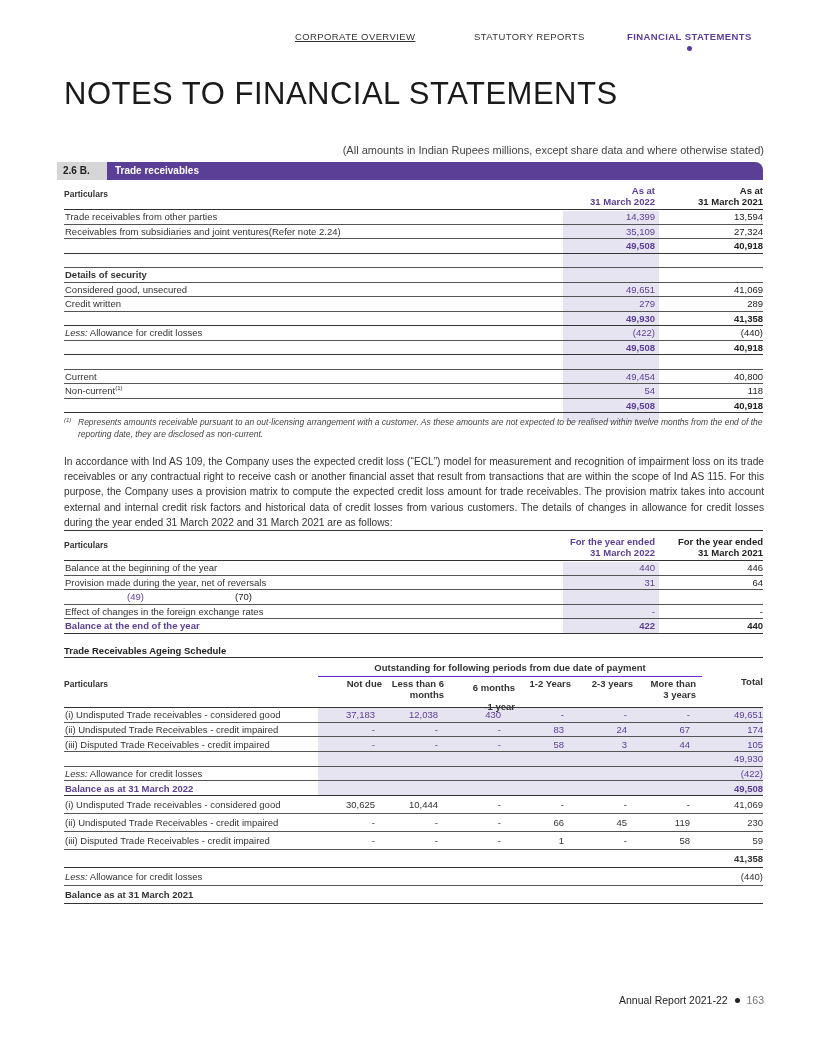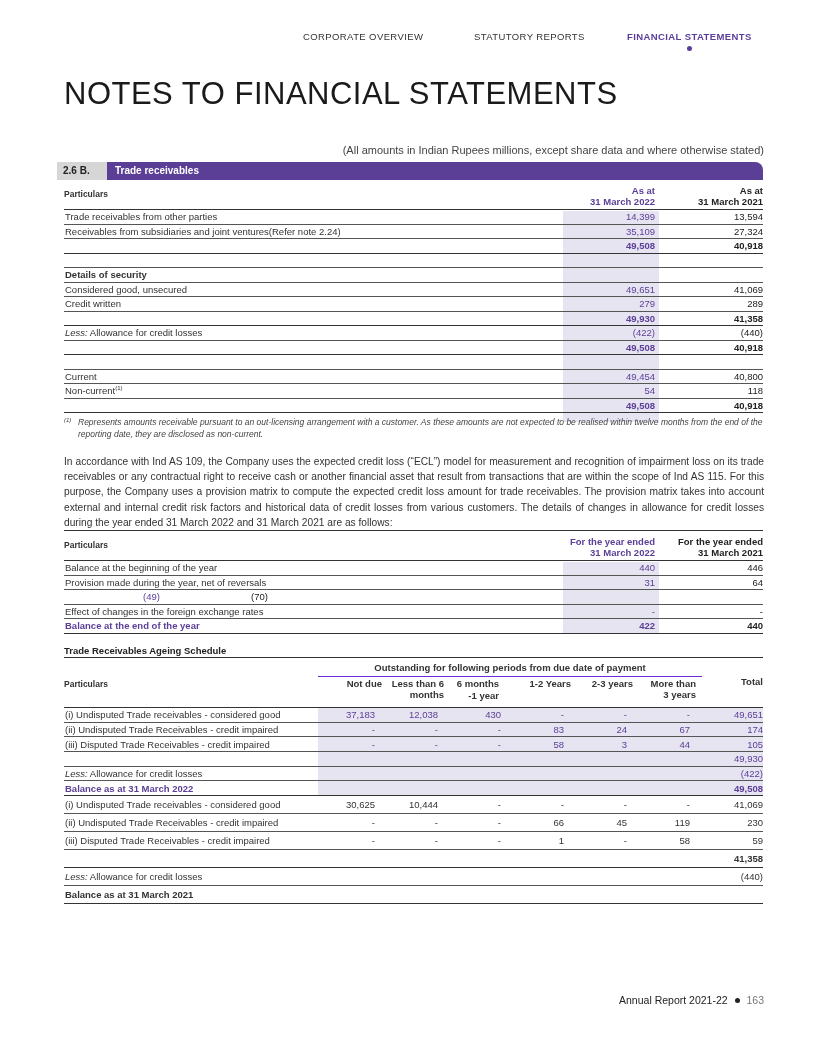--- a/index.html
+++ b/index.html
@@ -1,39 +1,39 @@
 <!DOCTYPE html>
 <html><head>
 <meta charset="utf-8">
 <style>
   * { box-sizing: border-box; margin: 0; padding: 0; }
   html, body { width: 820px; height: 1037px; background: #ffffff; }
   body { font-family: "Liberation Sans", sans-serif; color: #333; position: relative; overflow: hidden; }
 
   .topnav { position: absolute; top: 31px; left: 0; width: 820px; height: 24px; font-size: 9.5px; letter-spacing: 0.4px; }
   .topnav span { position: absolute; top: 0; color: #333; }
-  .topnav .n1 { left: 303px; }
+  .topnav .n1 { left: 295px; text-decoration: underline; }
   .topnav .n2 { left: 474px; }
   .topnav .n3 { left: 627px; color: #5a3d9b; font-weight: bold; }
   .topnav .dot { position: absolute; left: 687px; top: 15px; width: 5px; height: 5px; border-radius: 50%; background: #5a3d9b; }
 
   .page-title { position: absolute; left: 64px; top: 76px; font-size: 31px; letter-spacing: 0.5px; color: #1a1a1a; font-weight: normal; }
 
   .amounts-note { position: absolute; right: 56px; top: 144px; font-size: 11px; color: #444; }
 
   .section-bar { position: absolute; left: 57px; top: 162px; width: 706px; height: 18px; display: flex; justify-content: center; }
   .section-bar .num { width: 50px; background: #d6d6d6; font-size: 10px; font-weight: bold; color: #222; padding: 3px 0 0 6px; }
   .section-bar .ttl { flex: 1; background: #5b3e96; color: #fff; font-size: 10px; font-weight: bold; padding: 3px 0 0 8px; border-top-right-radius: 8px; }
 
   .tbl { position: absolute; left: 64px; width: 699px; font-size: 9.5px; }
   .shade { position: absolute; background: #e7e4f2; }
   .row { position: relative; height: 14.5px; border-bottom: 1px solid #555; display: flex; align-items: center; }
   .row.thick { border-bottom: 1.5px solid #333; }
   .row .lbl { flex: 1; padding-left: 1px; color: #333; white-space: nowrap; }
-  .row .c1 { width: 84px; text-align: right; padding-right: 4px; color: #5b3e96; margin-left: 16px; }
+  .row .c1 { width: 84px; text-align: right; padding-right: 4px; color: #5b3e96; }
   .row .c2 { width: 104px; text-align: right; color: #222; }
   .b { font-weight: bold; }
   .purple { color: #5b3e96 !important; }
   .hdr { position: relative; height: 30px; display: flex; align-items: flex-end; border-bottom: 1.5px solid #333; padding-bottom: 2px; }
   .hdr .lbl { flex: 1; font-size: 8.5px; font-weight: bold; color: #333; align-self: center; }
   .hdr .c1 { width: 96px; text-align: right; padding-right: 4px; color: #5b3e96; font-weight: bold; font-size: 9.5px; line-height: 11px; }
   .hdr .c2 { width: 104px; text-align: right; color: #222; font-weight: bold; font-size: 9.5px; line-height: 11px; }
 
   .footnote { position: absolute; left: 64px; top: 416px; width: 700px; font-size: 8.5px; font-style: italic; color: #444; line-height: 12px; padding-left: 14px; }
   .footnote sup { position: absolute; left: 0; top: -2px; font-size: 6px; }
@@ -193,21 +193,21 @@
 
 <div class="ag" id="ag" style="top:657px; border-top:1.5px solid #333;">
   <div class="shade" style="left:254px; top:50px; width:445px; height:88px;"></div>
   <div class="hdr2">
     <div style="position:absolute; left:0; top:21px; font-size:8.5px; font-weight:bold;">Particulars</div>
     <div style="position:absolute; left:254px; top:4px; width:384px; text-align:center; font-weight:bold; font-size:9.5px; border-bottom:1px solid #6d28d9; padding-bottom:3px;">Outstanding for following periods from due date of payment</div>
     <div id="ag-cols">
         <div style="position: absolute; top: 20px; text-align: right; font-weight: bold; line-height: 11px; white-space: pre; right: 381px; padding-left: 32px;">Not due</div>
         <div style="position: absolute; top: 20px; text-align: right; font-weight: bold; line-height: 11px; white-space: pre; right: 319px;">Less than 6
 months</div>
-        <div style="position: absolute; top: 20px; text-align: right; font-weight: bold; line-height: 12px; white-space: pre; right: 264px;">6 months
+        <div style="position: absolute; top: 20px; text-align: right; font-weight: bold; line-height: 19px; white-space: pre; right: 248px;">6 months
 -1 year</div>
         <div style="position: absolute; top: 20px; text-align: right; font-weight: bold; line-height: 11px; white-space: pre; right: 192px;">1-2 Years</div>
         <div style="position: absolute; top: 20px; text-align: right; font-weight: bold; line-height: 11px; white-space: pre; right: 130px;">2-3 years</div>
         <div style="position: absolute; top: 20px; text-align: right; font-weight: bold; line-height: 11px; white-space: pre; right: 67px;">More than
 3 years</div>
       </div>
     <div style="position:absolute; right:0; top:18px; font-weight:bold;">Total</div>
   </div>
   <div id="ag-rows">
       <div class="row" style="height: 14.7px;">

